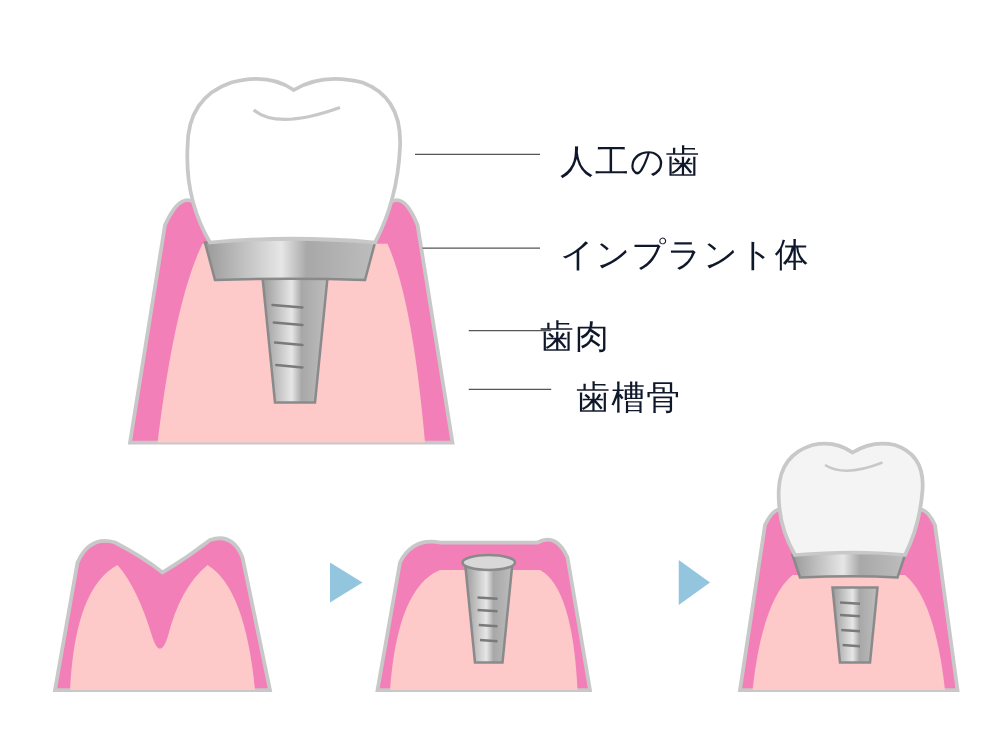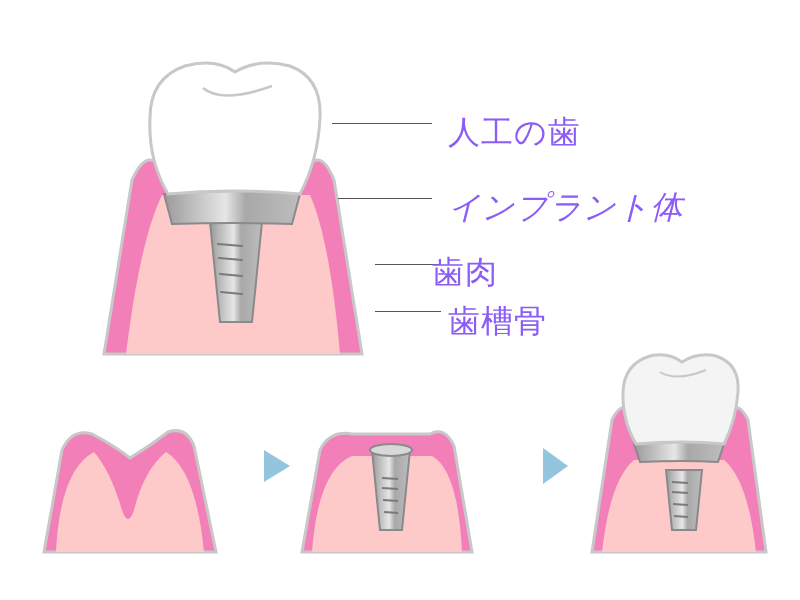--- a/index.html
+++ b/index.html
@@ -1,19 +1,19 @@
 <!DOCTYPE html>
 <html><head>
 <meta charset="utf-8">
 <style>
   html, body { margin:0; padding:0; background:#ffffff; }
   body { width:800px; height:600px; position:relative; overflow:hidden;
          font-family:"DejaVu Sans", sans-serif; }
   svg { position:absolute; left:0; top:0; }
-  .label { position:absolute; font-size:32px; color:#8b5cf6; letter-spacing:1px; white-space:nowrap; }
+  .label { position:absolute; font-size:27px; color:#0f172a; letter-spacing:1px; white-space:nowrap; }
   .leader { position:absolute; height:1px; background:#555555; }
 </style>
 </head>
 <body>
 
 <svg width="800" height="600" viewBox="0 0 800 600">
   <defs>
     <linearGradient id="metal" x1="0" x2="1" y1="0" y2="0">
       <stop offset="0" stop-color="#9a9a9a"></stop>
       <stop offset="0.45" stop-color="#e6e6e6"></stop>
@@ -79,15 +79,15 @@
     <path d="M660,372 Q676,382 706,370" fill="none" stroke="#c8c8c8" stroke-width="2"></path>
   </g>
 </svg>
 
 <div class="leader" style="left:332px; top:123px; width:100px;"></div>
 <div class="leader" style="left:338px; top:198px; width:94px;"></div>
 <div class="leader" style="left:375px; top:264px; width:66px;"></div>
 <div class="leader" style="left:375px; top:311px; width:66px;"></div>
 
 <div class="label" style="left:448px; top:111px;">人工の歯</div>
-<div class="label" style="left:448px; top:186px;font-style:italic;">インプラント体</div>
+<div class="label" style="left:448px; top:186px;">インプラント体</div>
 <div class="label" style="left:432px; top:251px;">歯肉</div>
-<div class="label" style="left:448px; top:300px;">歯槽骨</div>
+<div class="label" style="left:461px; top:300px;">歯槽骨</div>
 
 </body></html>

